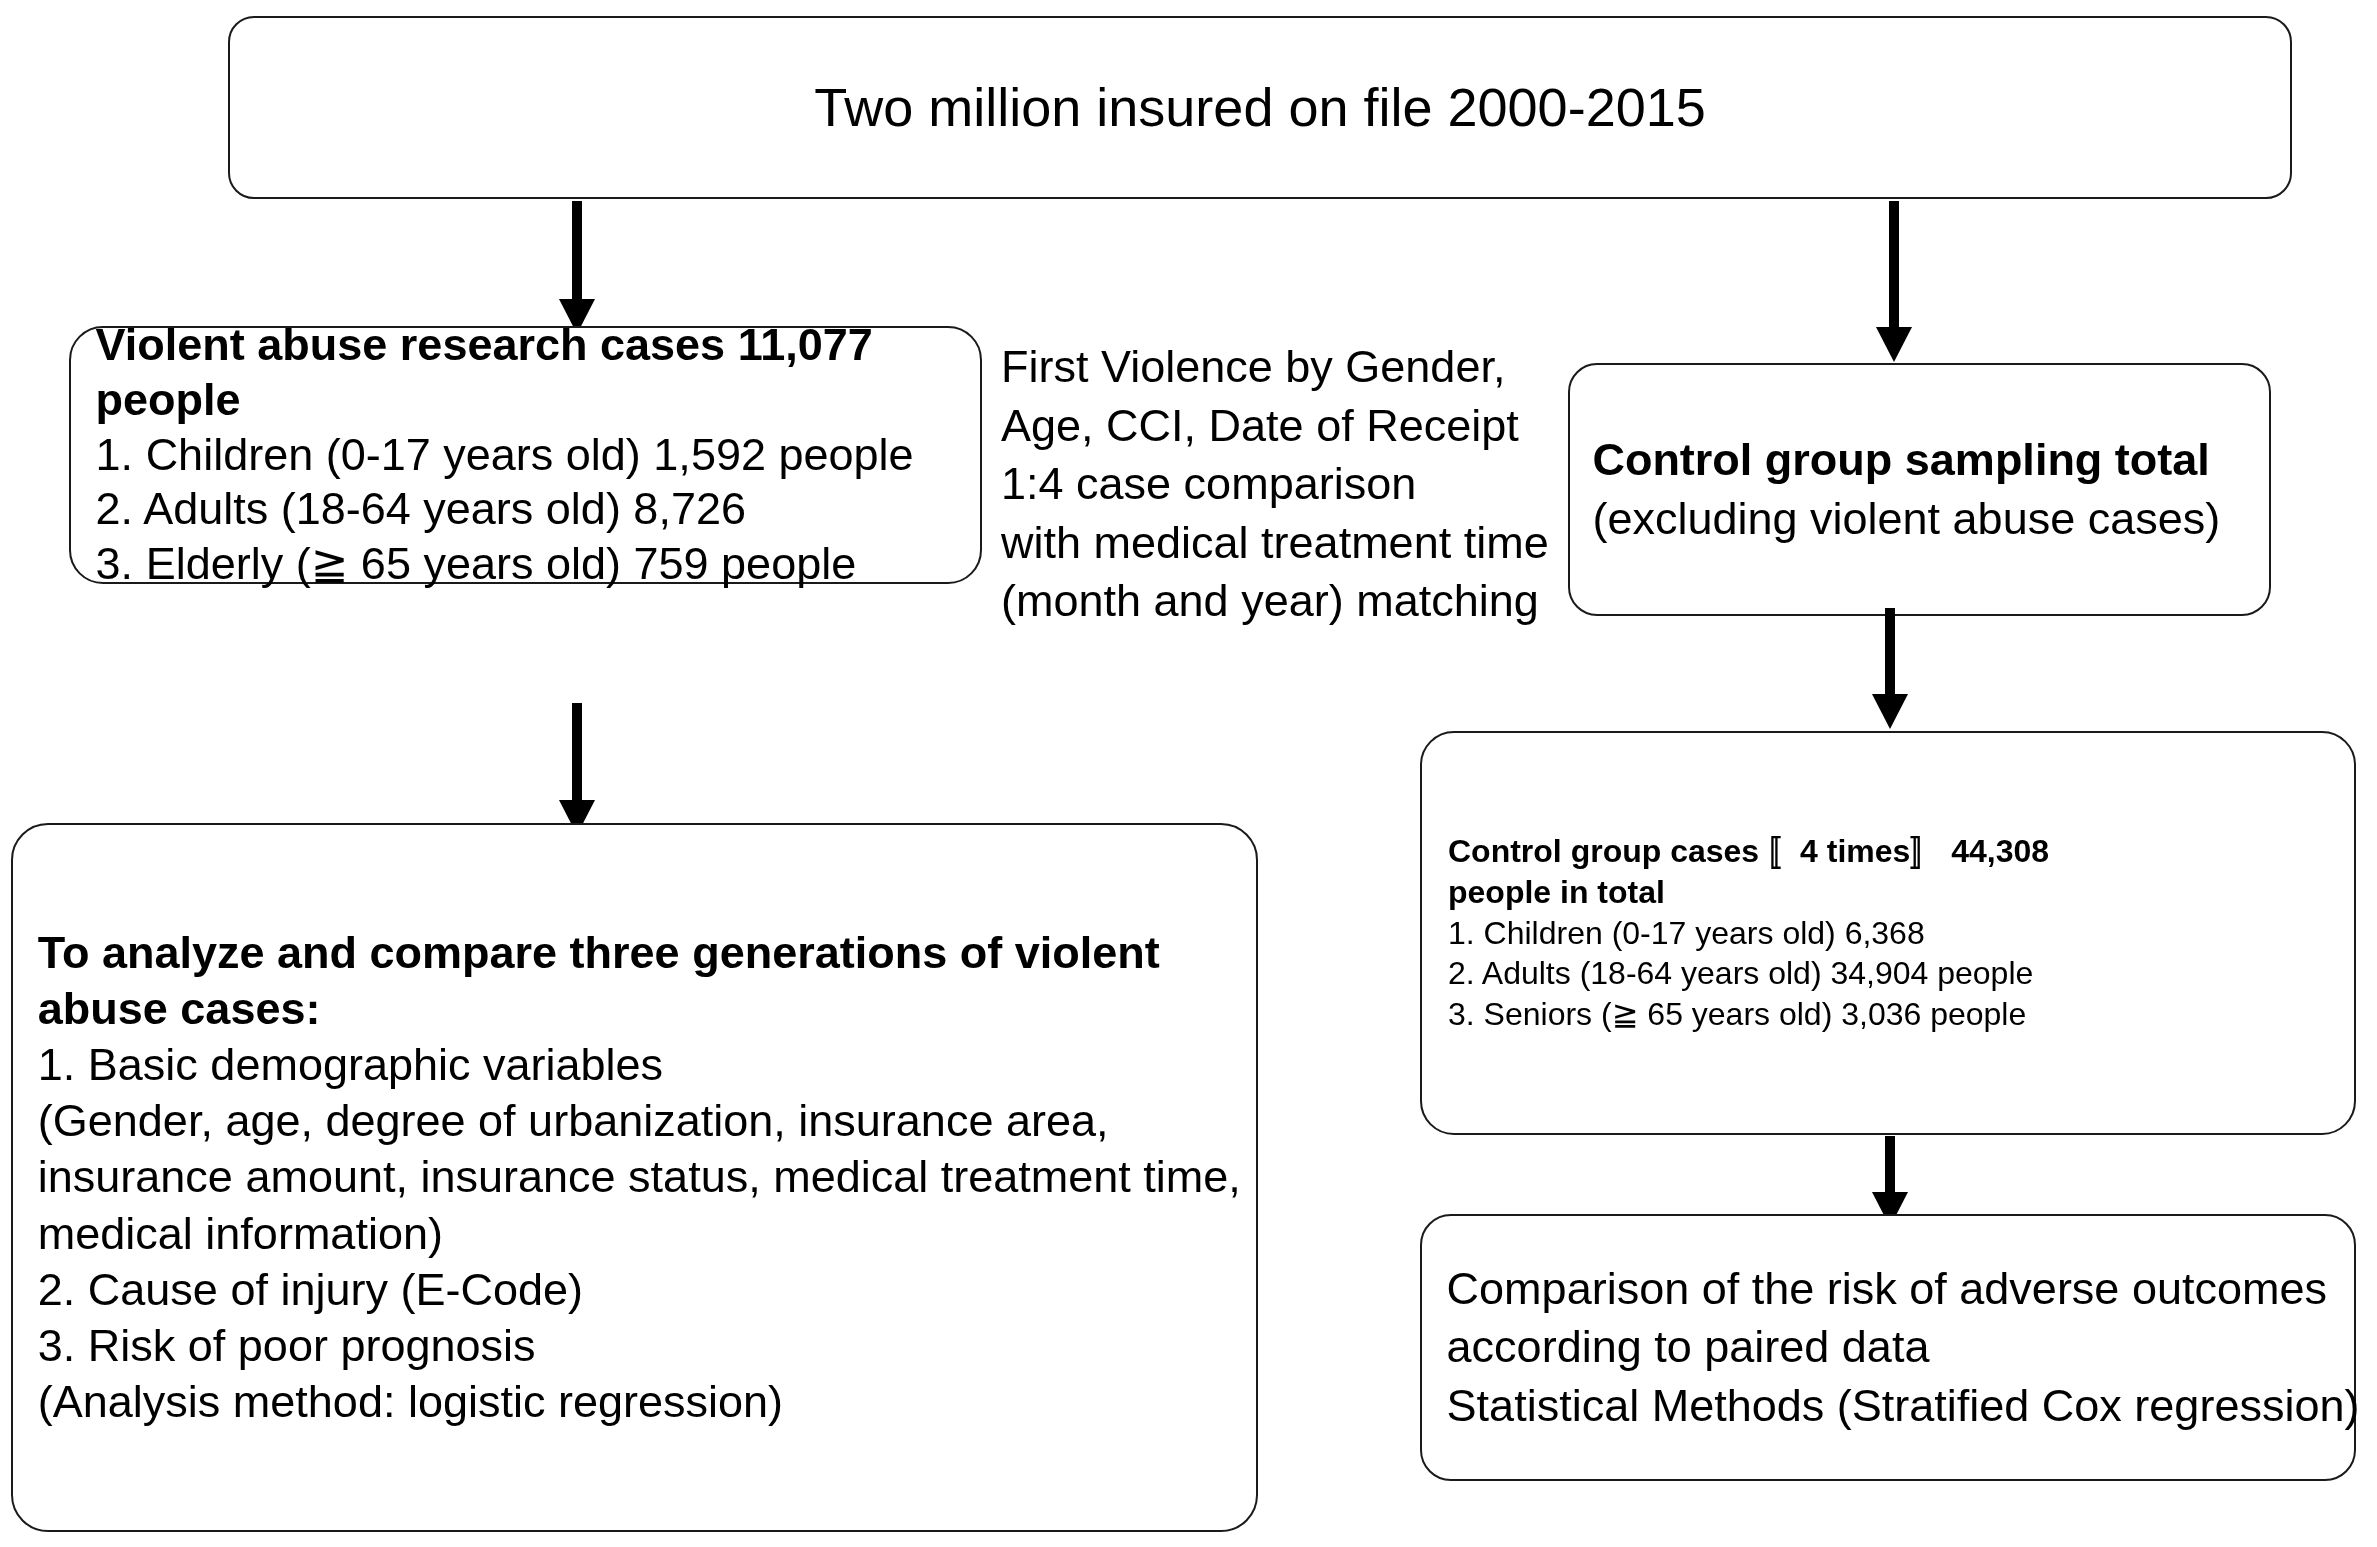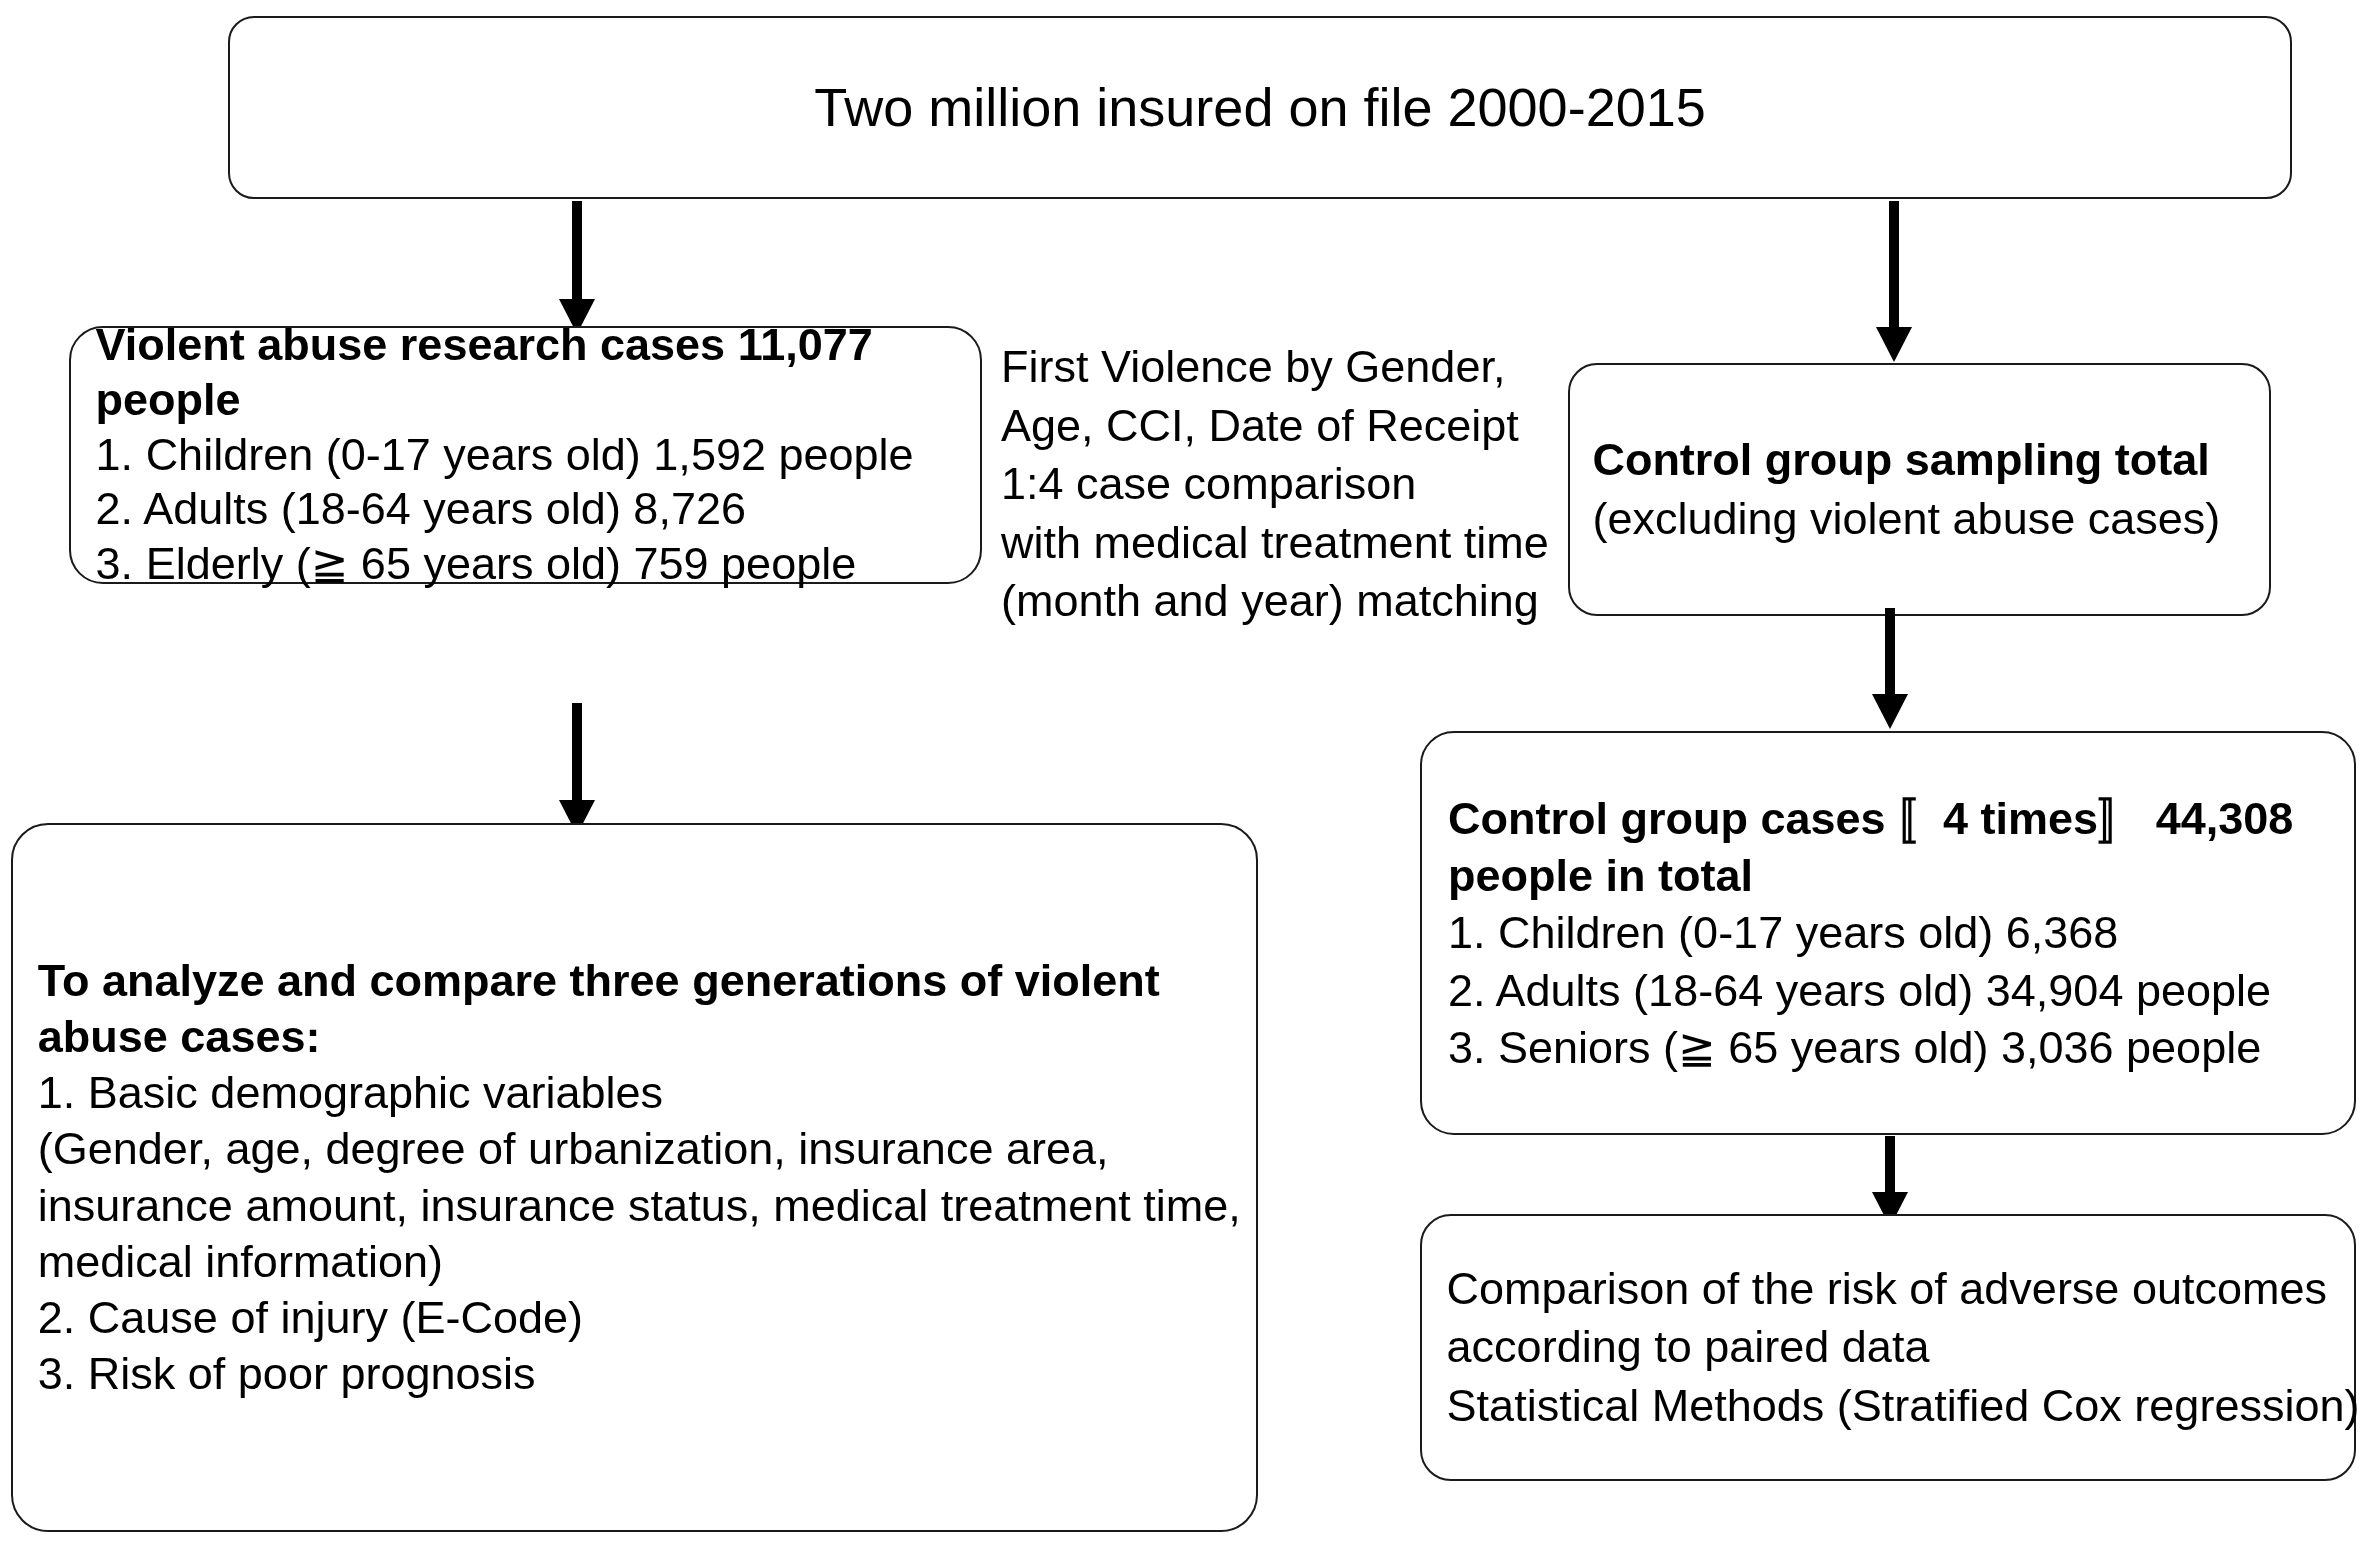--- a/index.html
+++ b/index.html
@@ -53,21 +53,21 @@
   #node-control-src {
     left: 1568px; top: 363px;  width: 703px; height: 253px;
     font-size: 45px;
     padding: 11.2px 17px 11.2px 22.4px;
     border-radius: 29px;
   }
   #node-control-src .line { line-height: 1.30; }
 
   #node-control-cases {
     left: 1420px; top: 731px; width: 936px; height: 404px;
-    font-size: 45px;
+    font-size: 32px;
     padding: 13.4px 17px 13.4px 26px;
     border-radius: 34px;
   }
   #node-control-cases .line { line-height: 1.27; }
 
   #node-analysis {
     left: 11.2px;   top: 823px; width: 1247px; height: 709px;
     font-size: 45px;
     padding: 14.5px 17px 14.5px 24.6px;
     border-radius: 37px;
@@ -173,20 +173,21 @@
 
   <div class="node bold" id="node-analysis">
     <div class="line b">To analyze and compare three generations of violent</div>
     <div class="line b">abuse cases:</div>
     <div class="line">1. Basic demographic variables</div>
     <div class="line">(Gender, age, degree of urbanization, insurance area,</div>
     <div class="line">insurance amount, insurance status, medical treatment time,</div>
     <div class="line">medical information)</div>
     <div class="line">2. Cause of injury (E-Code)</div>
     <div class="line">3. Risk of poor prognosis</div>
+    <div class="line">(Analysis method: logistic regression)</div>
   </div>
 
   <div class="arrow" style="left:1890px; top:1136px;">
     <div class="shaft" style="height:59px;"></div>
     <div class="head" style="top:56px;"></div>
   </div>
 
   <div class="node" id="node-outcome">
     <div class="line">Comparison of the risk of adverse outcomes</div>
     <div class="line">according to paired data</div>

